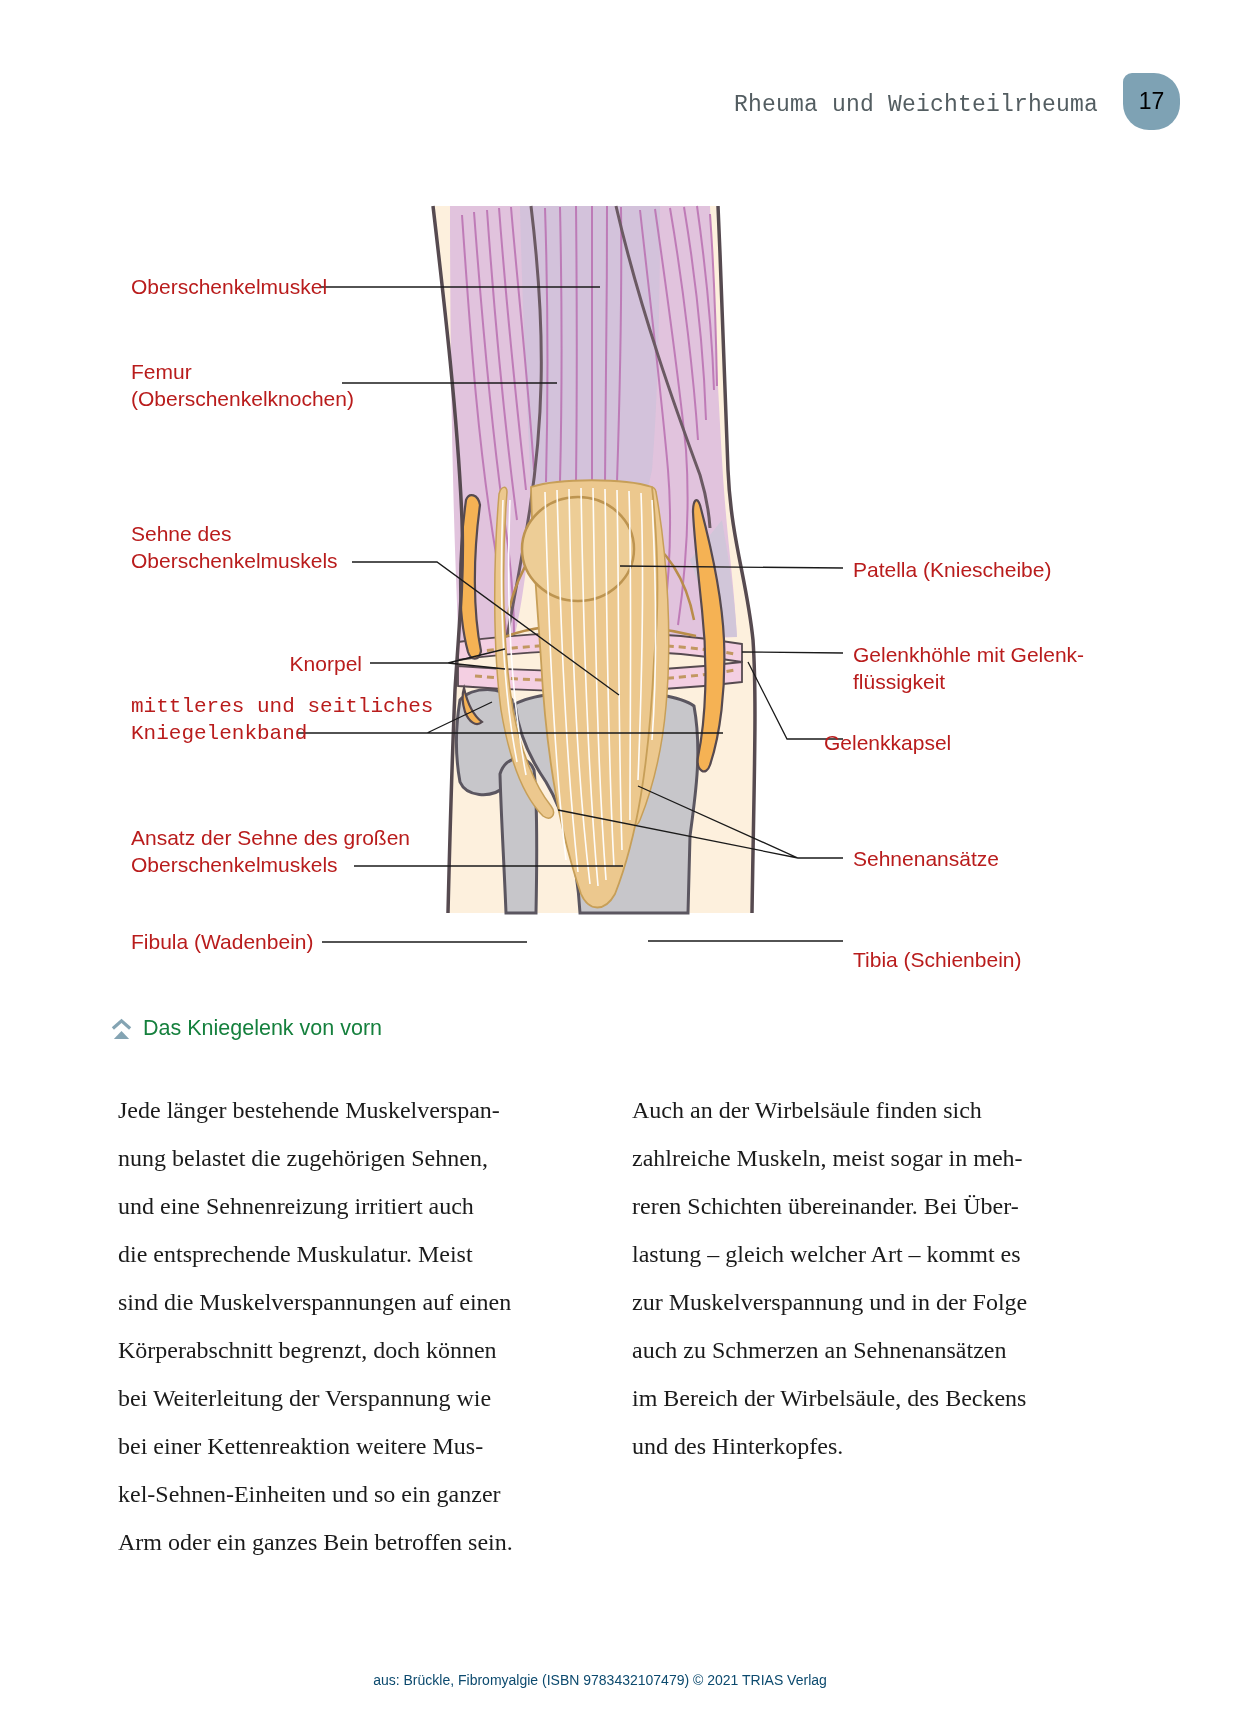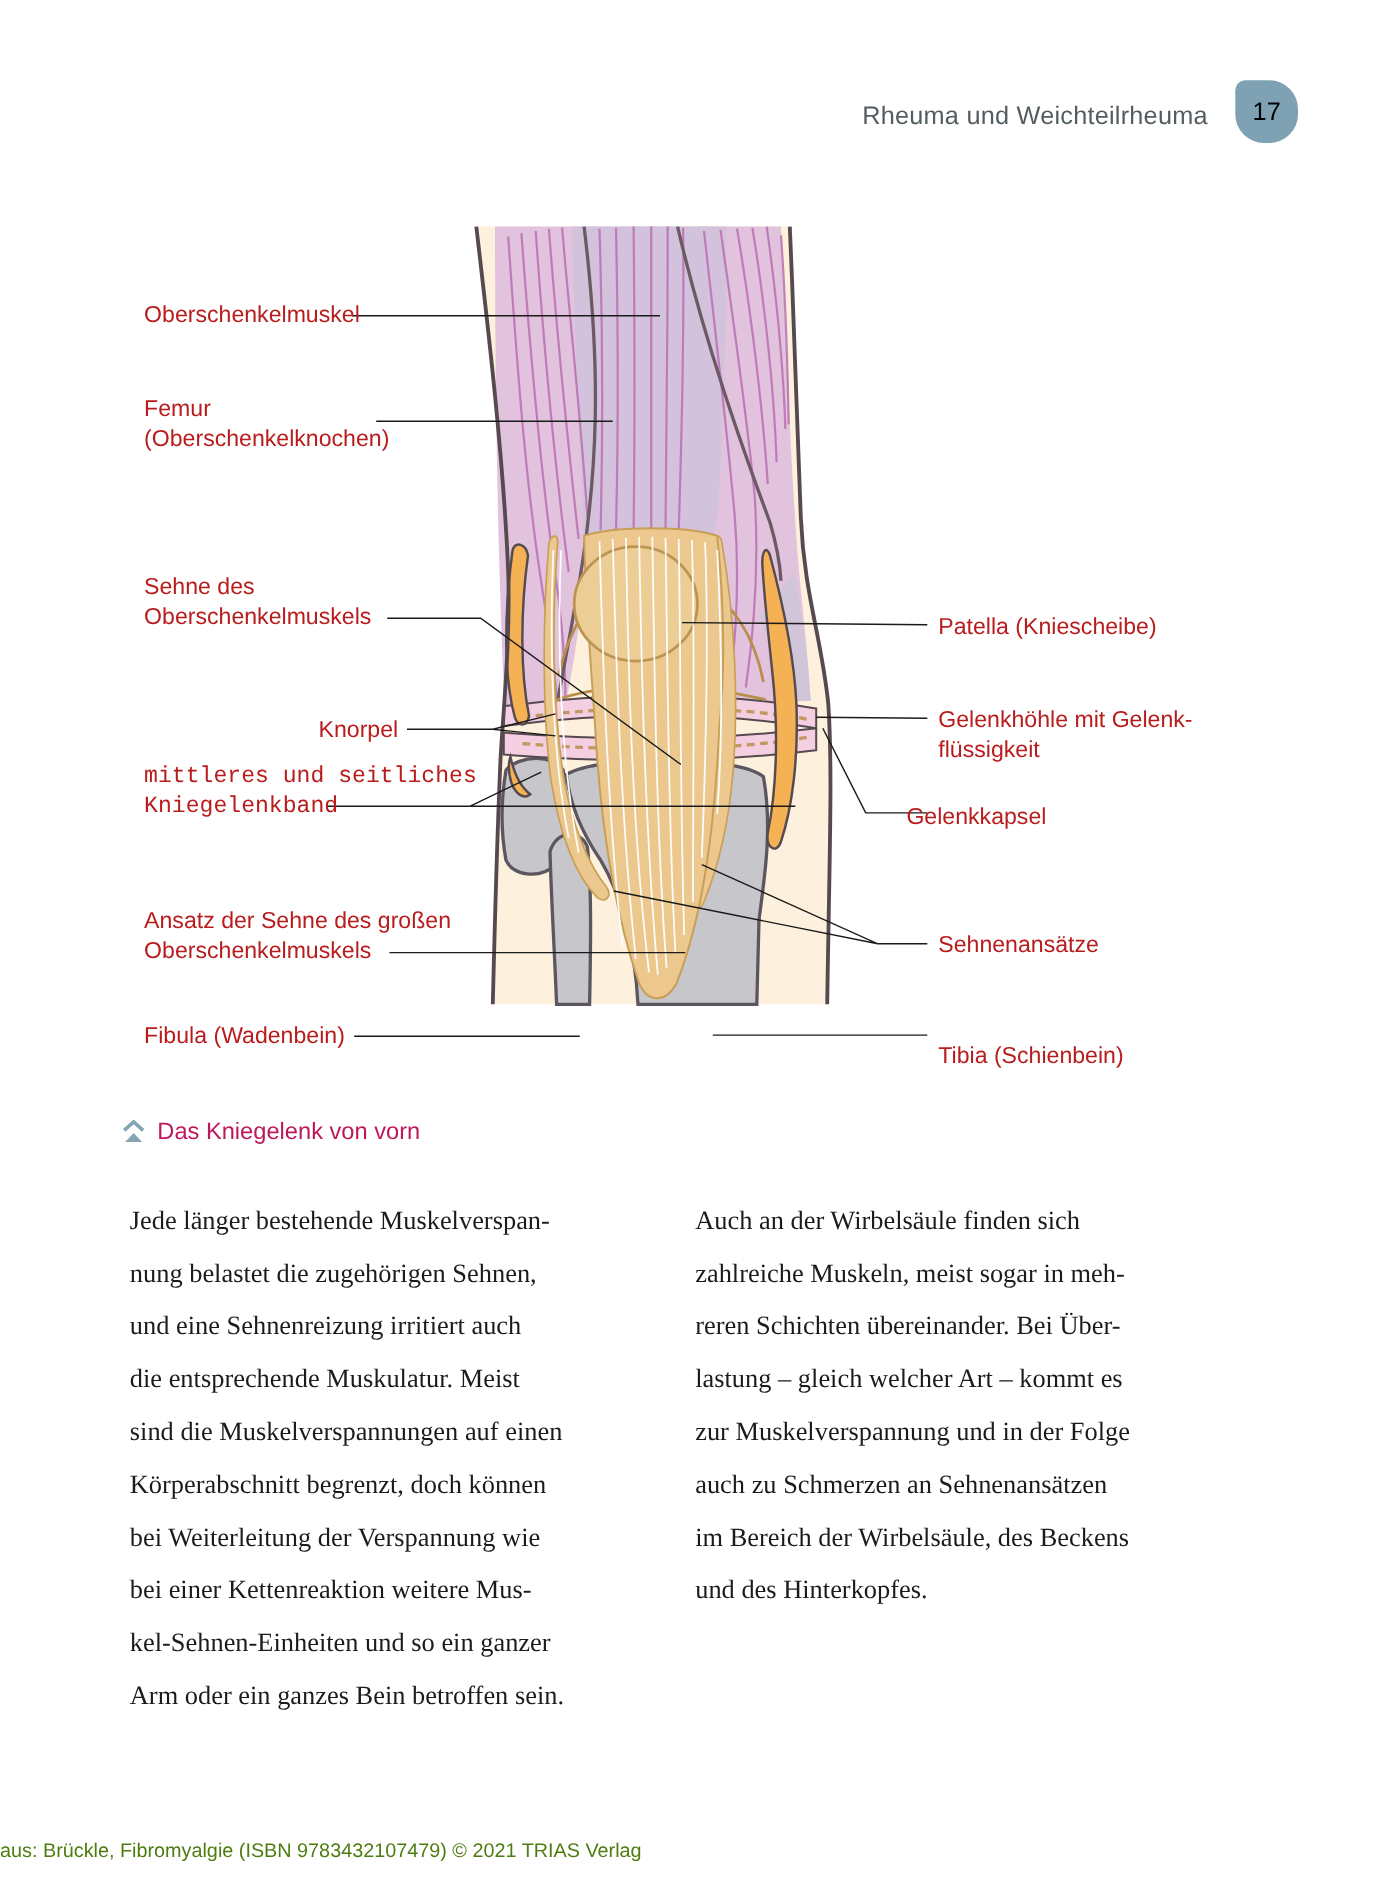--- a/index.html
+++ b/index.html
@@ -1,34 +1,34 @@
 <!DOCTYPE html>
 <html><head>
 <meta charset="utf-8">
 <style>
   html,body{margin:0;padding:0;background:#ffffff;}
   body{width:1260px;height:1709px;position:relative;font-family:"Liberation Sans",sans-serif;}
   
-  .hd-title{position:absolute;top:92px;right:162px;font-size:23px;color:#535d61;letter-spacing:.2px;}
+  .hd-title{position:absolute;top:92px;right:162px;font-size:23px;color:#535d61;letter-spacing:.2px;font-family:Liberation Mono, monospace;}
   .hd-badge{position:absolute;left:1123px;top:73px;width:57px;height:57px;background:#7ea2b4;
             border-radius:9px 26px 26px 26px;color:#000000;font-size:23px;display:flex;
             align-items:center;justify-content:center;}
   
   .flabel{position:absolute;font-size:21px;line-height:27px;color:#b91c1c;white-space:pre-line;}
   
-  .caption{position:absolute;left:110px;top:1016px;display:flex;align-items:center;gap:10px;
-           color:#be185d;font-size:21.5px;}
+  .caption{position:absolute;left:110px;top:1016px;display:flex;align-items:flex-end;gap:10px;
+           color:#15803d;font-size:21.5px;}
   
   .bodycol{position:absolute;top:1086px;font-family:"Liberation Serif",serif;font-size:24px;
            line-height:48px;color:#1b1b1b;white-space:pre-line;width:480px;}
   .col-left{left:118px;}
   .col-right{left:632px;}
   
-  .footer{position:absolute;left:0;top:1672px;width:1200px;text-align:left;font-size:18px;
-          color:#4d7c0f;}
+  .footer{position:absolute;left:0;top:1672px;width:1200px;text-align:center;font-size:14px;
+          color:#0c4a6e;}
   svg.fig{position:absolute;left:0;top:0;pointer-events:none;}
 </style>
 </head>
 <body>
 
 <div class="hd-title">Rheuma und Weichteilrheuma</div>
 <div class="hd-badge">
   <span>17</span>
 </div>
 

